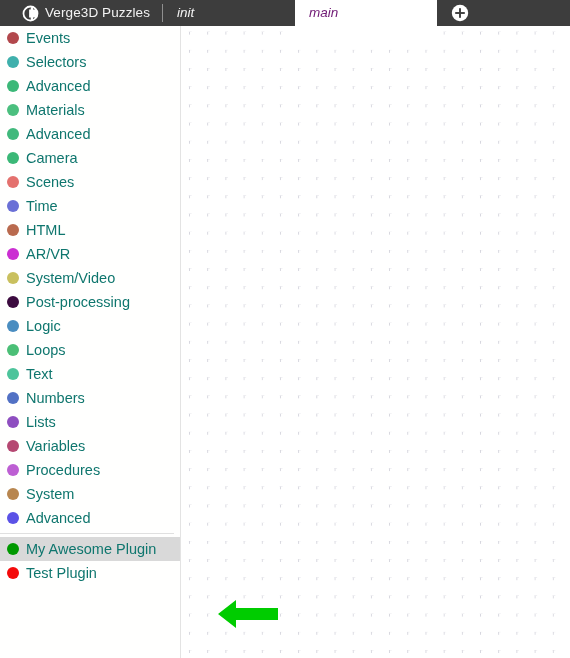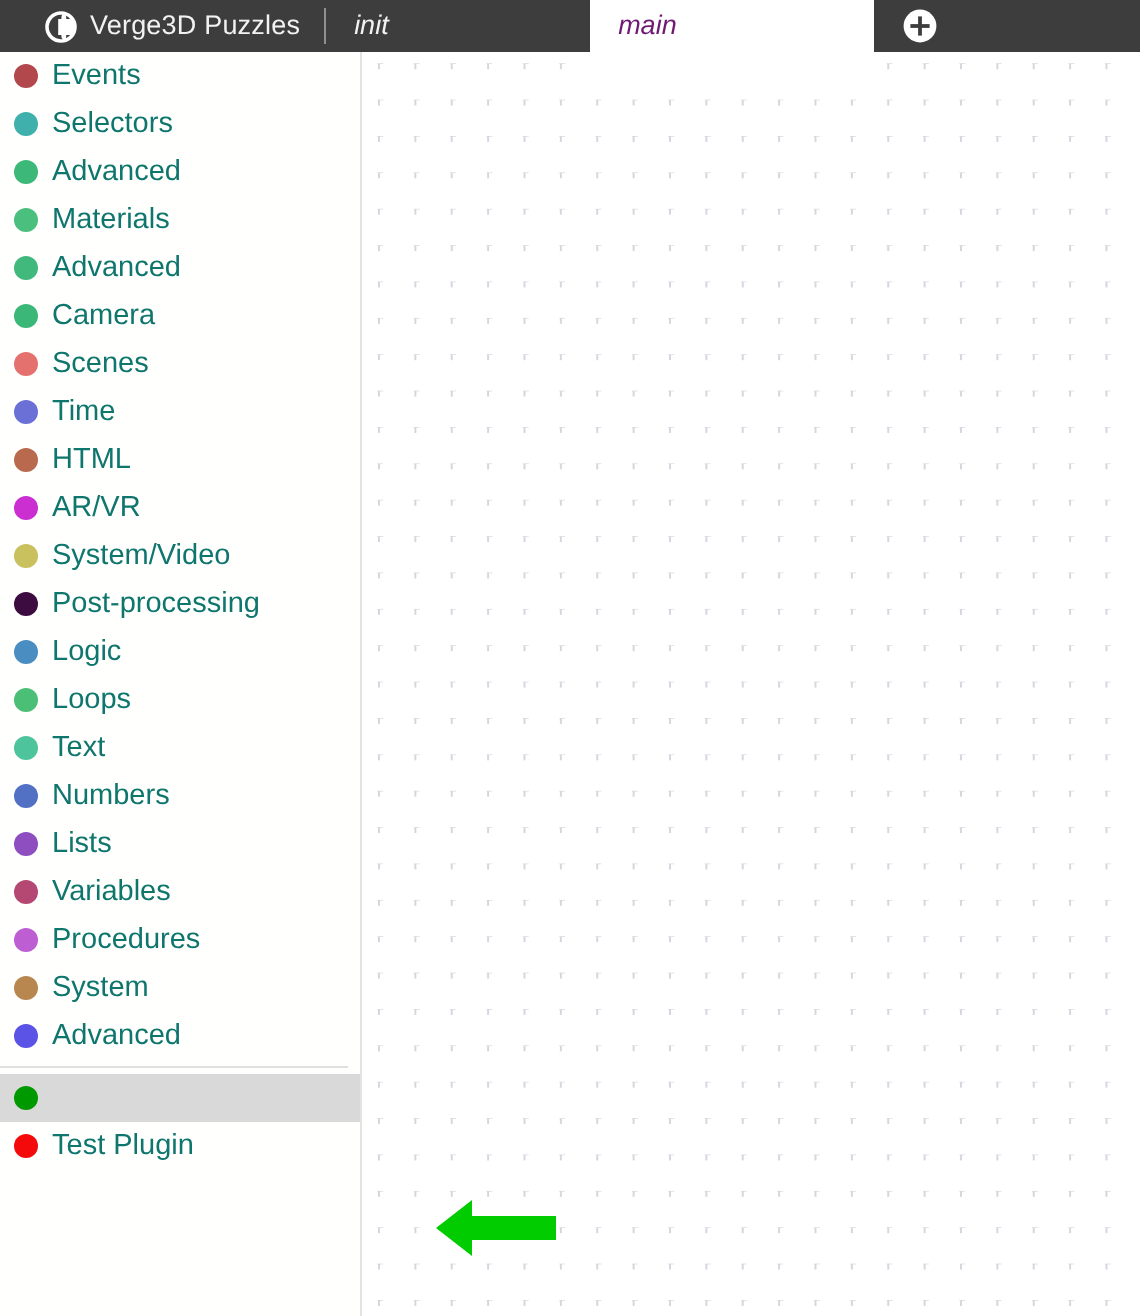--- a/index.html
+++ b/index.html
@@ -314,20 +314,21 @@
     </div>
     <div class="tree-row">
       <span class="tree-dot" style="background:#5b52e6"></span>
       <span class="tree-label">Advanced</span>
     </div>
 
     <div class="tree-separator"></div>
 
     <div class="tree-row selected">
       <span class="tree-dot" style="background:#009900"></span>
+      <span class="tree-label">My Awesome Plugin</span>
     </div>
     <div class="tree-row">
       <span class="tree-dot" style="background:#f40a0a"></span>
       <span class="tree-label">Test Plugin</span>
     </div>
 
   </div>
 
 </div>
 

